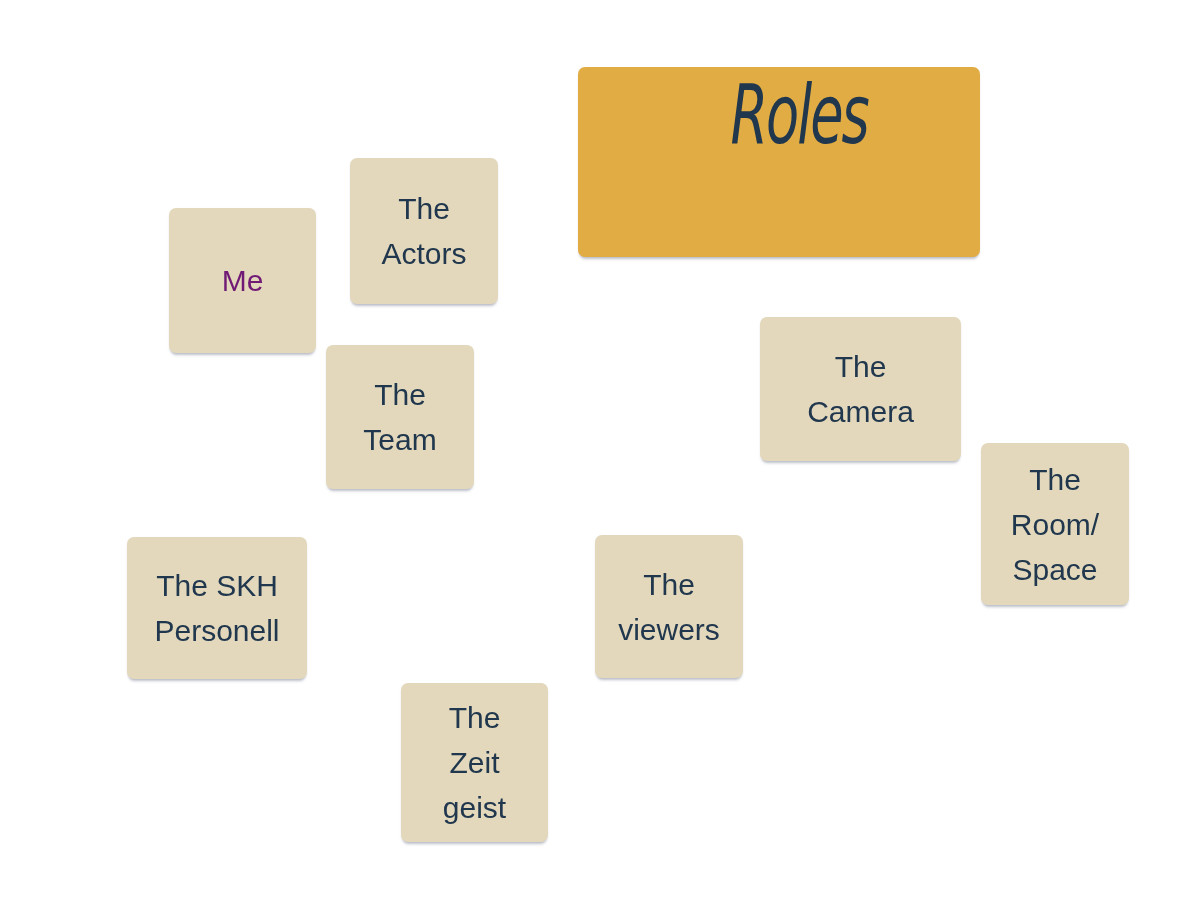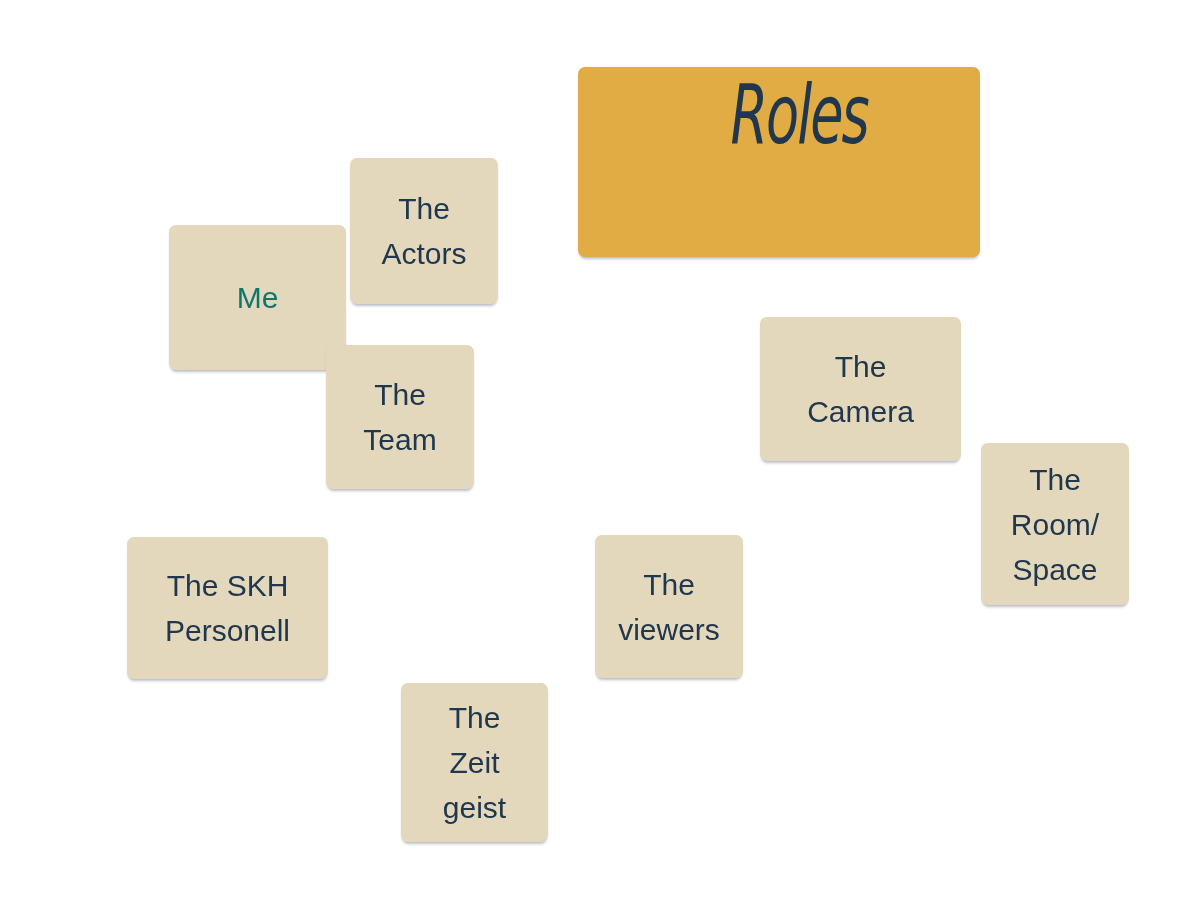--- a/index.html
+++ b/index.html
@@ -55,26 +55,26 @@
     padding-bottom:16px;
   }
 </style>
 </head>
 <body>
 
 <div class="board" id="board">
   <div class="title-card" style="left: 578px; top: 67px; width: 362px; height: 190px; background: rgb(226, 172, 68); color: rgb(32, 55, 77);">
     <span class="title-label">Roles</span>
   </div>
-<div class="sticky" style="left: 169px; top: 208px; width: 177px; height: 145px; background: rgb(227, 216, 188); color: #0f766e; margin-top: 17px;">Me</div>
+<div class="sticky" style="left: 169px; top: 208px; width: 147px; height: 145px; background: rgb(227, 216, 188); color: #701a75;">Me</div>
     <div class="sticky" style="left: 350px; top: 158px; width: 148px; height: 146px; background: rgb(227, 216, 188); color: rgb(32, 55, 77);">The
 Actors</div>
     <div class="sticky" style="left: 326px; top: 345px; width: 148px; height: 144px; background: rgb(227, 216, 188); color: rgb(32, 55, 77);">The
 Team</div>
-    <div class="sticky" style="left: 127px; top: 537px; width: 201px; height: 142px; background: rgb(227, 216, 188); color: rgb(32, 55, 77);">The SKH
+    <div class="sticky" style="left: 127px; top: 537px; width: 180px; height: 142px; background: rgb(227, 216, 188); color: rgb(32, 55, 77);">The SKH
 Personell</div>
     <div class="sticky" style="left: 401px; top: 683px; width: 147px; height: 159px; background: rgb(227, 216, 188); color: rgb(32, 55, 77);">The
 Zeit
 geist</div>
     <div class="sticky" style="left: 595px; top: 535px; width: 148px; height: 143px; background: rgb(227, 216, 188); color: rgb(32, 55, 77);">The
 viewers</div>
     <div class="sticky" style="left: 760px; top: 317px; width: 201px; height: 144px; background: rgb(227, 216, 188); color: rgb(32, 55, 77);">The
 Camera</div>
     <div class="sticky" style="left: 981px; top: 443px; width: 148px; height: 162px; background: rgb(227, 216, 188); color: rgb(32, 55, 77);">The
 Room/

